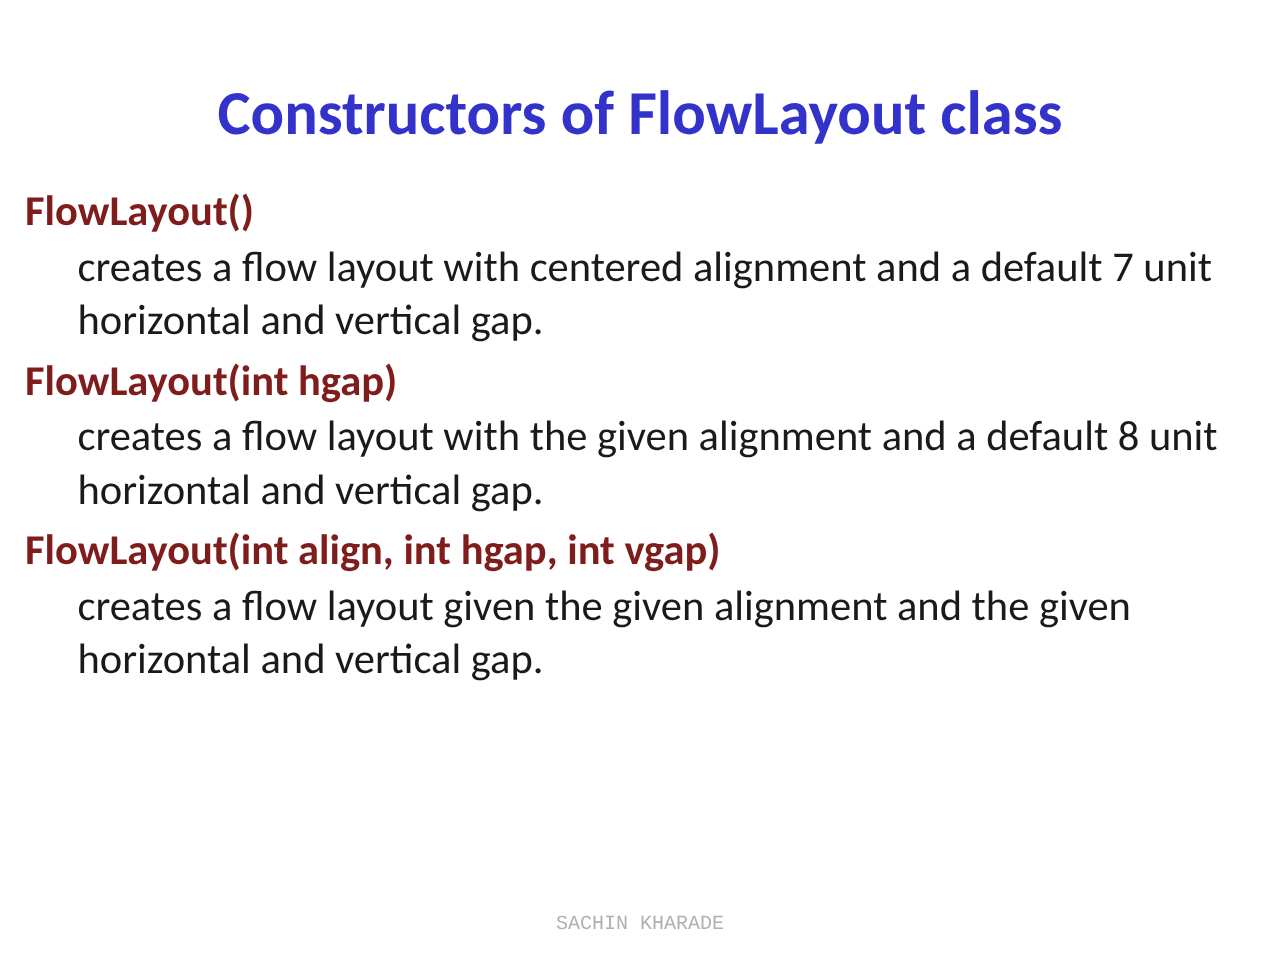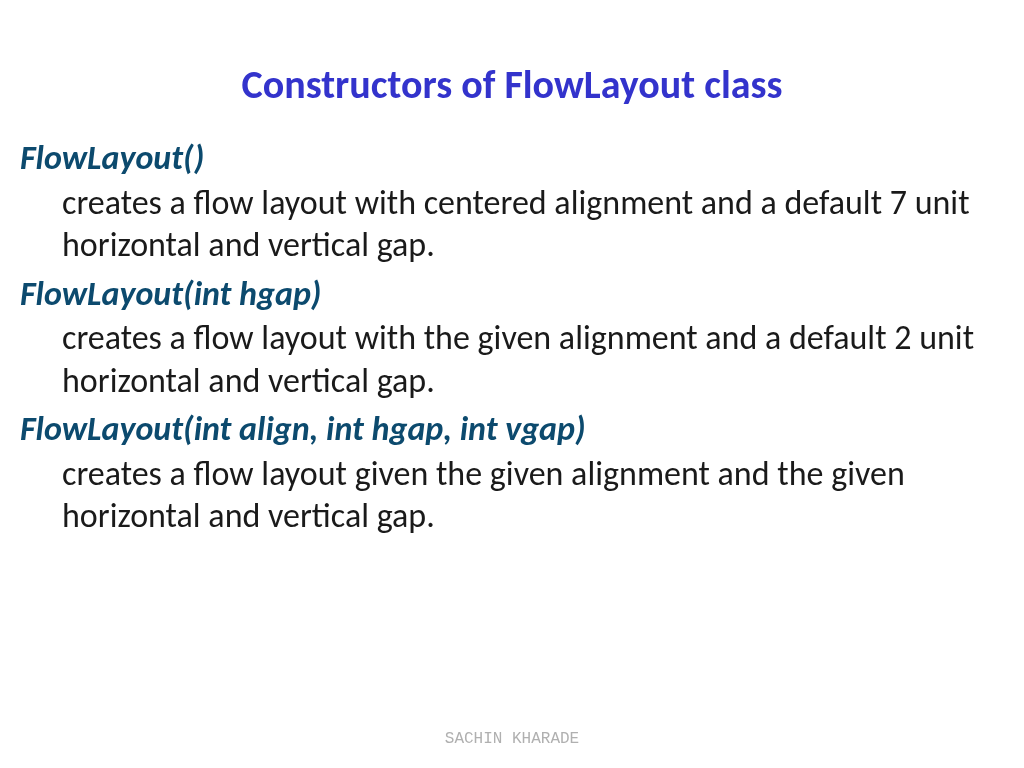--- a/index.html
+++ b/index.html
@@ -16,32 +16,31 @@
       overflow: hidden;
     }
     .slide {
       padding: 60px 20px 20px 20px;
       width: 100%;
       height: 100%;
       position: relative;
     }
     .title {
       color: #3333cc;
-      font-size: 40px;
+      font-size: 50px;
       font-weight: bold;
       text-align: center;
       margin-bottom: 28px;
     }
     .constructor-name {
-      color: #0c4a6e;
+      color: #7f1d1d;
       font-size: 34px;
       font-weight: bold;
       margin-top: 6px;
       line-height: 1.25;
-      font-style: italic;
     }
     .constructor-desc {
       color: #1a1a1a;
       font-size: 34px;
       font-weight: normal;
       padding-left: 42px;
       line-height: 1.25;
       margin-top: 2px;
       margin-bottom: 2px;
     }
@@ -59,19 +58,19 @@
 </head>
 <body>
 
 <div class="slide">
   <div class="title">Constructors of FlowLayout class</div>
 
   <div class="constructor-name">FlowLayout()</div>
   <div class="constructor-desc"> creates a flow layout with centered alignment and a default 7 unit horizontal and vertical gap.</div>
 
   <div class="constructor-name">FlowLayout(int hgap)</div>
-  <div class="constructor-desc">creates a flow layout with the given alignment and a default 2 unit horizontal and vertical gap.</div>
+  <div class="constructor-desc">creates a flow layout with the given alignment and a default 8 unit horizontal and vertical gap.</div>
 
   <div class="constructor-name">FlowLayout(int align, int hgap, int vgap)</div>
   <div class="constructor-desc">creates a flow layout given the given alignment and the given horizontal and vertical gap.</div>
 
   <div class="footer">SACHIN KHARADE</div>
 </div>
 
 </body></html>

